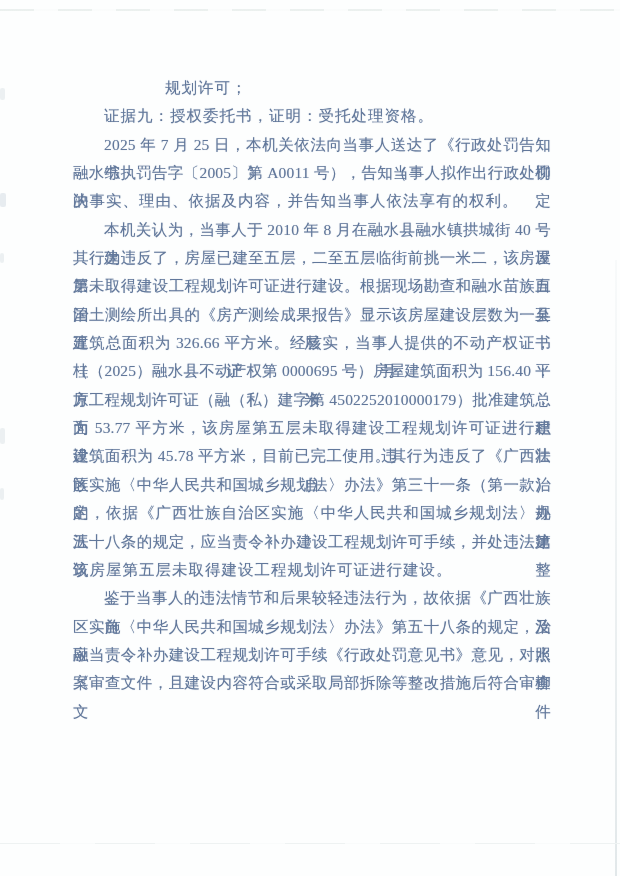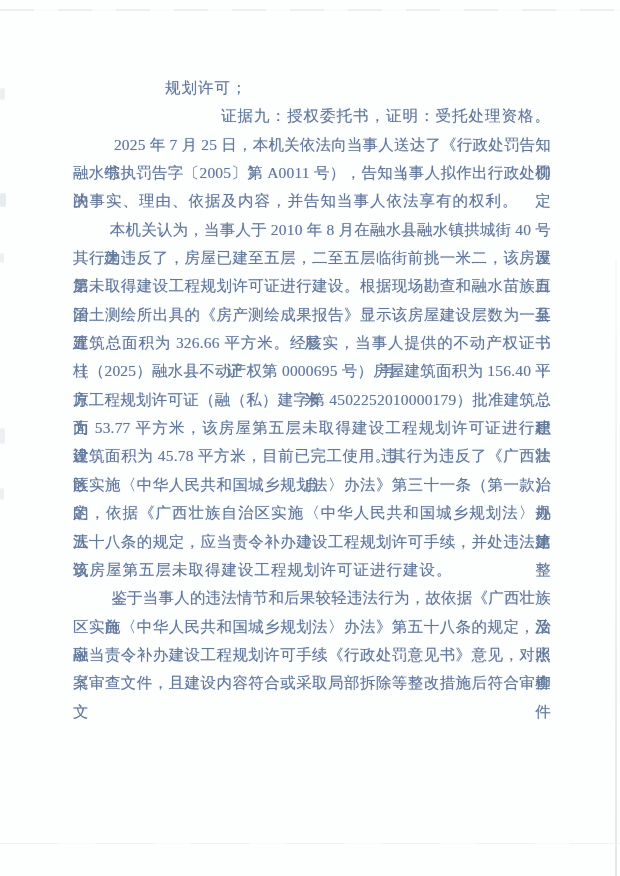--- a/index.html
+++ b/index.html
@@ -71,21 +71,21 @@
     letter-spacing: 1px;
     white-space: normal;
     text-shadow: 0 0 1px rgba(98, 120, 155, 0.45);
   }
   .tline.justify {
     letter-spacing: 0.2px;
     text-align: justify;
     text-align-last: justify;
     text-justify: inter-character;
   }
-  .tline.indent-para { padding-left: 31px; text-align: right; }
+  .tline.indent-para { padding-left: 31px; }
   .tline.indent-deep { padding-left: 92px; }
 </style>
 </head>
 <body>
 
 <div class="page" style="background: rgb(253, 254, 254); --ink: #62789b;">
   <div class="scan-top-line"></div>
   <div class="scan-smudge smudge-1"></div>
   <div class="scan-smudge smudge-2"></div>
   <div class="scan-smudge smudge-3"></div>

